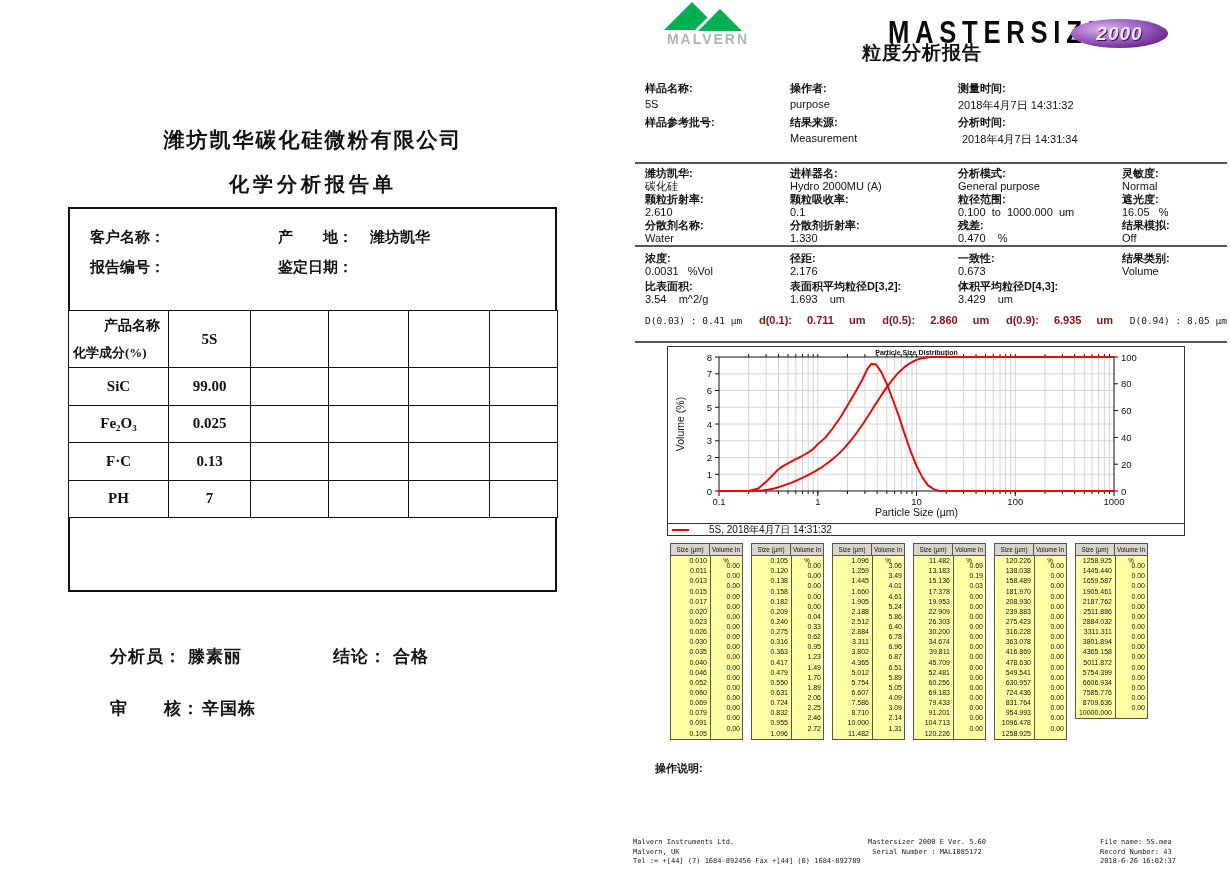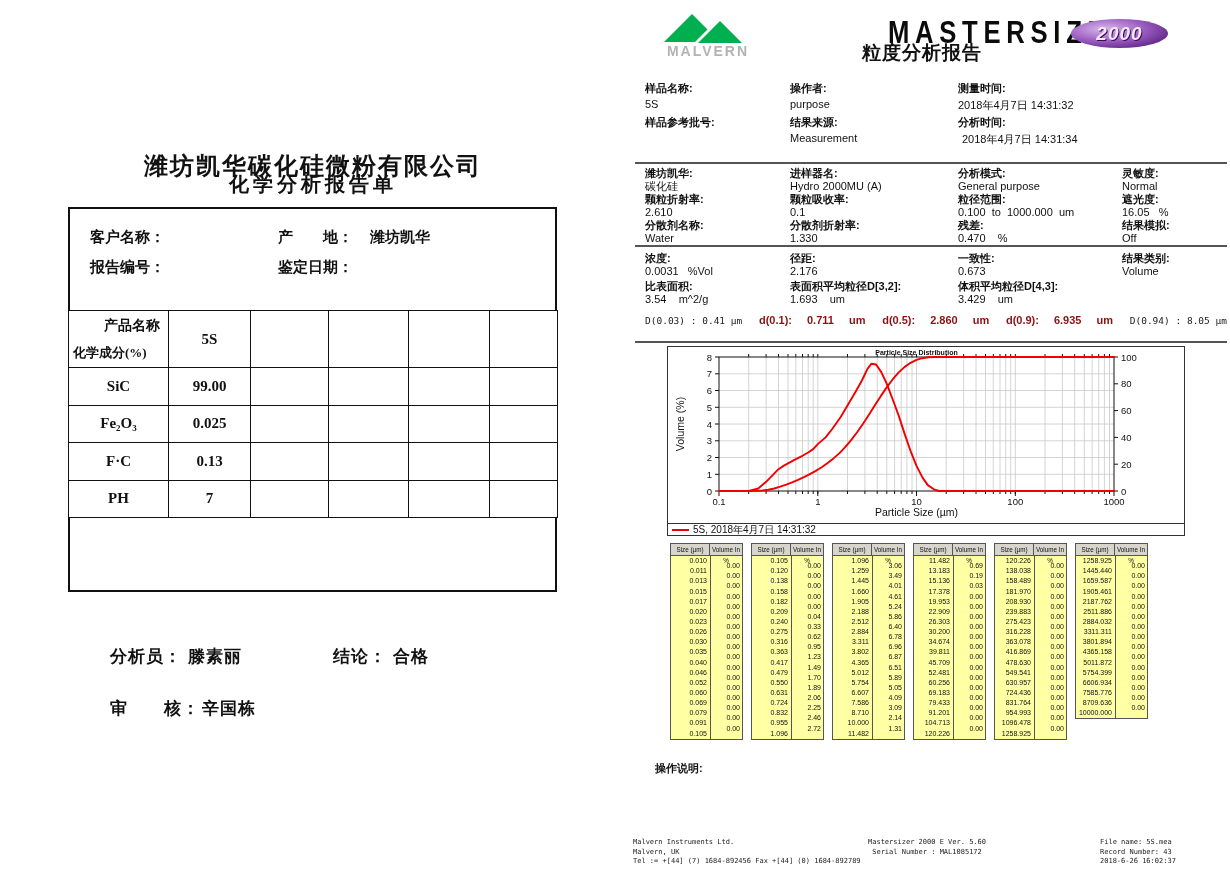--- a/index.html
+++ b/index.html
@@ -1,21 +1,21 @@
 <!DOCTYPE html>
 <html><head>
 <meta charset="utf-8">
 <style>
   * { margin:0; padding:0; box-sizing:border-box; }
   html,body { background:#ffffff; }
   body { position:relative; width:1230px; height:870px; font-family:"Liberation Sans", sans-serif; color:#111; overflow:hidden; }
   .abs { position:absolute; }
 
   
-  .company-title { left:63px; top:126px; width:500px; text-align:center; font-family:"Liberation Serif","DejaVu Serif",serif; font-weight:bold; font-size:24px; letter-spacing:2px;margin-top:24px; }
+  .company-title { left:63px; top:126px; width:500px; text-align:center; font-family:"Liberation Serif","DejaVu Serif",serif; font-weight:bold; font-size:21px; letter-spacing:2px; }
   .report-title  { left:63px; top:171px; width:500px; text-align:center; font-family:"Liberation Serif","DejaVu Serif",serif; font-weight:bold; font-size:20px; letter-spacing:4px; }
   .info-box { left:68px; top:207px; width:489px; height:385px; border:2px solid #111; }
   .info-txt { font-family:"Liberation Serif","DejaVu Serif",serif; font-weight:bold; font-size:15px; }
   #chem-table { position:absolute; left:68px; top:310px; width:489px; border-collapse:collapse; table-layout:fixed; }
   #chem-table td { border:1px solid #111; background:#fff; }
   .cname { text-align:center; font-family:"Liberation Serif","DejaVu Serif",serif; font-weight:bold; font-size:15px; }
   .cval  { text-align:center; font-family:"Liberation Serif","DejaVu Serif",serif; font-weight:bold; font-size:15px; }
   .diag  { position:relative; background:linear-gradient(to bottom right, #fff calc(50% - 0.7px), #444 calc(50% - 0.7px), #444 calc(50% + 0.7px), #fff calc(50% + 0.7px)); }
   .diag-tr { position:absolute; top:6px; right:8px;  font-family:"Liberation Serif","DejaVu Serif",serif; font-weight:bold; font-size:14px; }
   .diag-bl { position:absolute; bottom:5px; left:4px; font-family:"Liberation Serif","DejaVu Serif",serif; font-weight:bold; font-size:13px; }
@@ -34,21 +34,21 @@
   .val { font-size:11px; white-space:nowrap; }
   .rule { position:absolute; left:635px; width:592px; height:2px; background:#555; }
   .pgrid { position:absolute; left:645px; display:grid; grid-template-columns:145px 168px 164px 103px; }
   .pcell .plabel { font-weight:bold; font-size:11px; line-height:13px; white-space:nowrap; }
   .pcell .pvalue { font-size:11px; line-height:13px; white-space:nowrap; }
   #d-row { left:645px; top:314px; width:582px; display:flex; justify-content:space-between; align-items:baseline; }
   .dmono { font-family:"DejaVu Sans Mono",monospace; font-size:9.5px; color:#1a1a1a; white-space:nowrap; }
   .dgrp { display:inline-flex; gap:15px; }
   .dred { color:#8b1111; font-weight:bold; font-size:11px; }
   #chart-box { left:667px; top:346px; width:518px; height:190px; border:1px solid #333; background:#fff; }
-  #chart-legend { position:absolute; left:0; top:176px; width:516px; height:12px; border-top:1px solid #333; display:flex; align-items:center; gap:4px; padding-left:4px; }
+  #chart-legend { position:absolute; left:0; top:176px; width:516px; height:12px; border-top:1px solid #333; display:flex; align-items:center; gap:20px; padding-left:4px; }
   .legend-dash { width:17px; height:2px; background:#f20000; }
   #chart-legend span { font-size:10px; }
   svg text { font-family:"Liberation Sans", sans-serif; fill:#111; }
   .grid  { stroke:#c9c9c9; stroke-width:0.8; }
   .axis  { stroke:#111; stroke-width:1; }
   .curve { stroke:#f20000; stroke-width:1.9; fill:none; stroke-linejoin:round; stroke-linecap:round; }
   #size-tables { position:absolute; left:670px; top:543px; width:480px; height:200px; }
   .stable { position:absolute; top:0; width:73px; border:1px solid #555; background:#ffffa3; }
   .sth  { height:12px; background:#d8d5cc; border-bottom:1px solid #555; display:flex; }
   .sth1 { width:39px; border-right:1px solid #555; font-size:6.3px; text-align:center; line-height:11px; }
@@ -136,21 +136,21 @@
   <div class="abs sign-txt" style="left:333px;top:645px;">
     <span>结论：</span><span style="margin-left:6px;">合格</span>
   </div>
   <div class="abs sign-txt" style="left:110px;top:697px;">
     <span>审　　核：</span><span style="margin-left:2px;">辛国栋</span>
   </div>
 </div>
 
 <div class="abs" style="left:615px;top:0;width:615px;height:870px;"></div>
 
-<div class="abs" id="malvern-logo" style="left:652px;top:12px;width:112px;height:46px;">
+<div class="abs" id="malvern-logo" style="left:652px;top:0;width:112px;height:46px;">
   <div class="mtn1"></div>
   <div class="mtn2w"></div>
   <div class="mtn2"></div>
   <div class="mword">MALVERN</div>
 </div>
 <div class="abs" id="mastersizer-word">MASTERSIZER</div>
 <div class="abs" id="badge2000">
     <span>2000</span>
   </div>
 <div class="abs" id="report-title-cn">粒度分析报告</div>

